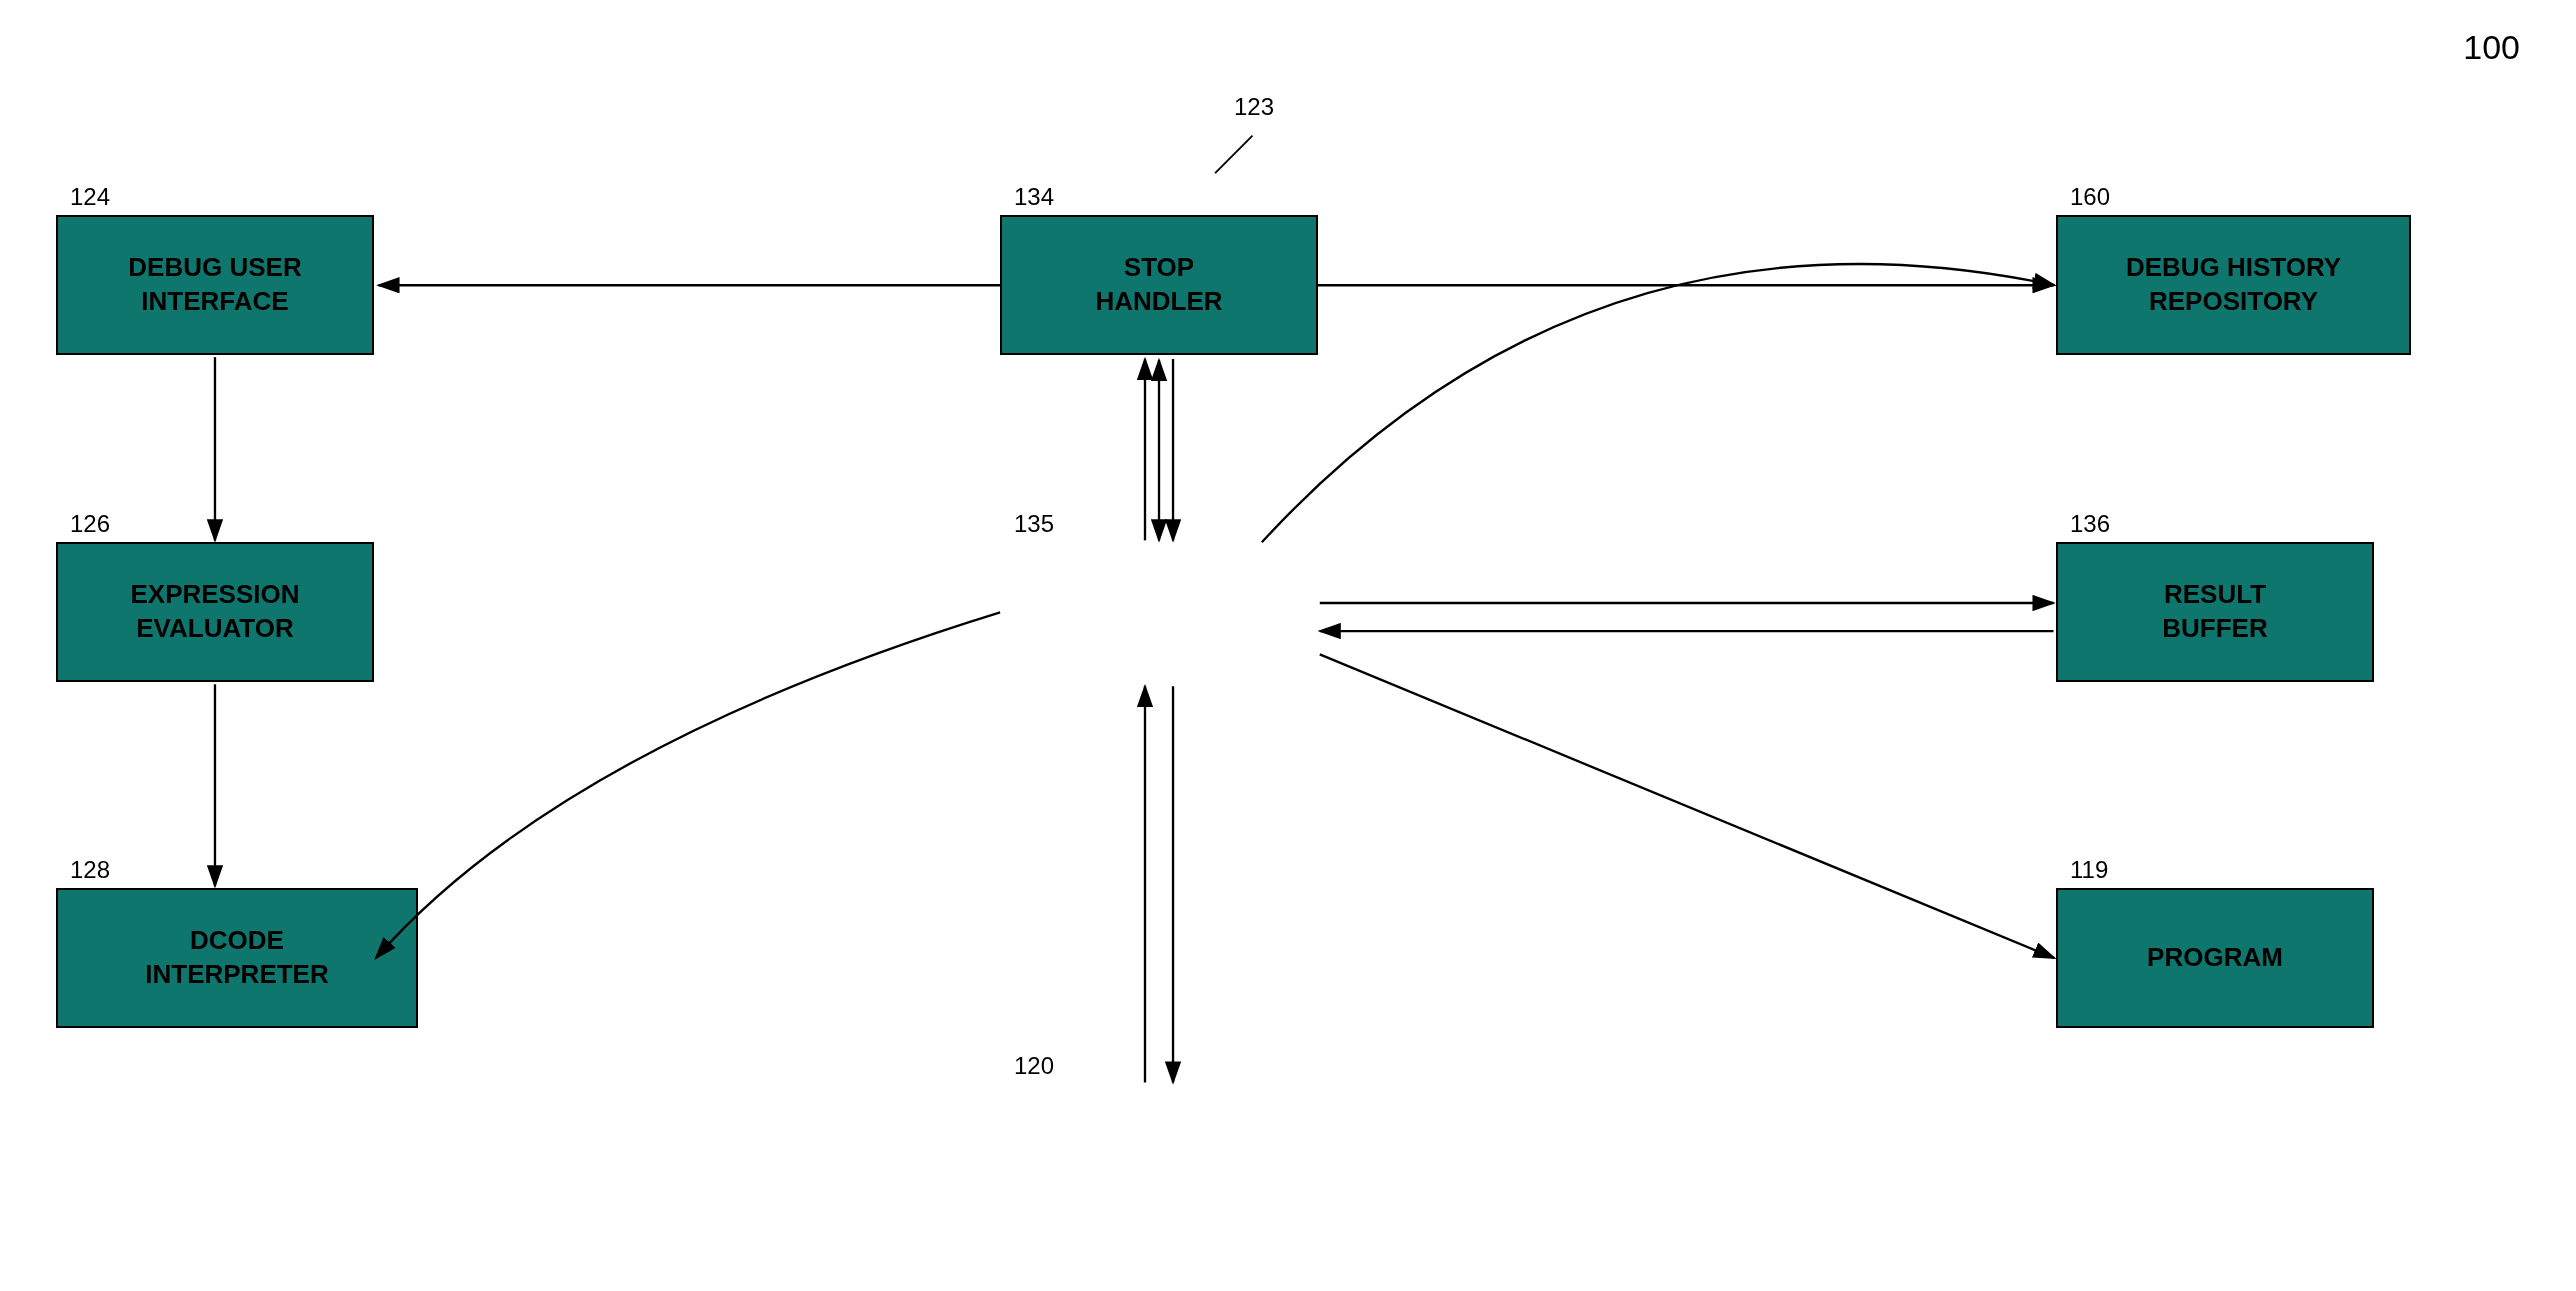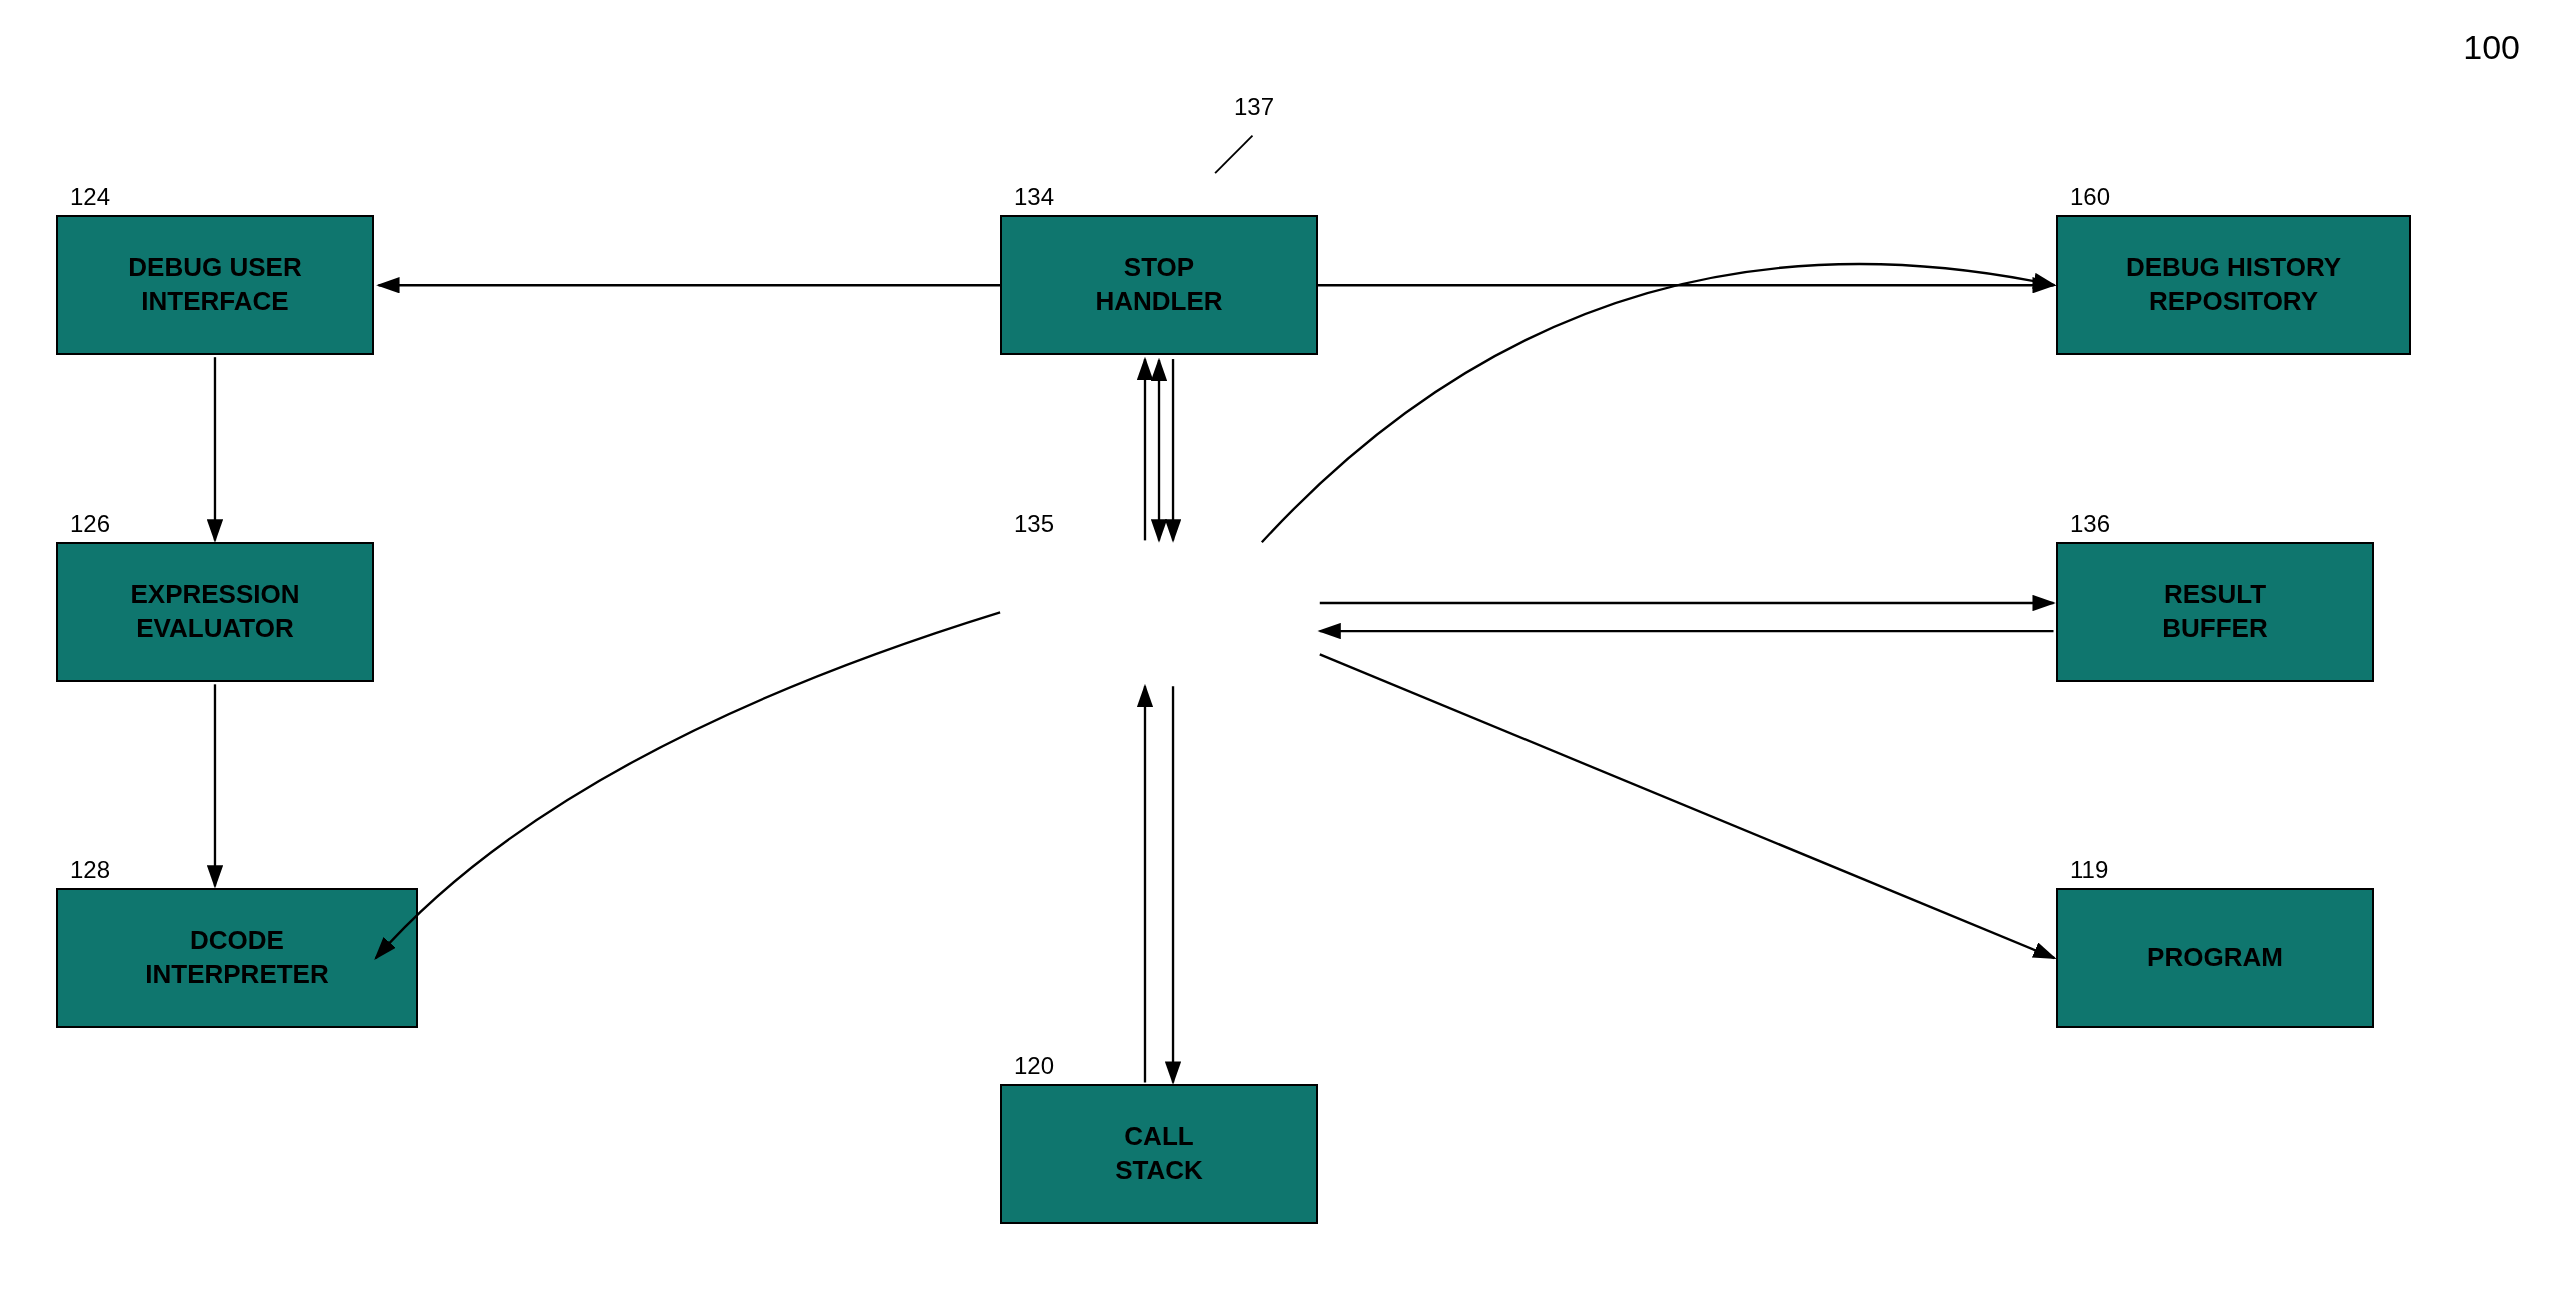--- a/index.html
+++ b/index.html
@@ -60,21 +60,21 @@
       pointer-events: none;
     }
   </style>
 </head>
 <body>
 
 <div class="diagram-container">
 
   <div class="page-num">100</div>
 
-  <div class="label" style="left:1234px; top:93px;">137</div>
+  <div class="label" style="left:1234px; top:93px;">123</div>
 
   <div class="label" style="left:70px; top:183px;">124</div>
 
   <div class="label" style="left:1014px; top:183px;">134</div>
 
   <div class="label" style="left:2070px; top:183px;">160</div>
 
   <div class="label" style="left:70px; top:510px;">126</div>
 
   <div class="label" style="left:1014px; top:510px;">135</div>
@@ -86,21 +86,20 @@
   <div class="label" style="left:1014px; top:1052px;">120</div>
 
   <div class="label" style="left:2070px; top:856px;">119</div>
 
   <div class="box" style="left:56px; top:215px; width:318px; height:140px;">DEBUG USER<br>INTERFACE</div>
   <div class="box" style="left:1000px; top:215px; width:318px; height:140px;">STOP<br>HANDLER</div>
   <div class="box" style="left:2056px; top:215px; width:355px; height:140px;">DEBUG HISTORY<br>REPOSITORY</div>
   <div class="box" style="left:56px; top:542px; width:318px; height:140px;">EXPRESSION<br>EVALUATOR</div>
   <div class="box" style="left:2056px; top:542px; width:318px; height:140px;">RESULT<br>BUFFER</div>
   <div class="box" style="left:56px; top:888px; width:362px; height:140px;">DCODE<br>INTERPRETER</div>
-  <div class="box" style="left:1000px; top:1084px; width:318px; height:140px;">CALL<br>STACK</div>
   <div class="box" style="left:2056px; top:888px; width:318px; height:140px;">PROGRAM</div>
 
   <svg class="arrows" viewBox="0 0 2756 1382" width="2576" height="1292">
     <defs>
       <marker id="arrowhead" markerWidth="10" markerHeight="7" refX="9" refY="3.5" orient="auto">
         <polygon points="0 0, 10 3.5, 0 7" fill="#000"></polygon>
       </marker>
       <marker id="arrowhead-left" markerWidth="10" markerHeight="7" refX="1" refY="3.5" orient="auto">
         <polygon points="10 0, 0 3.5, 10 7" fill="#000"></polygon>
       </marker>

